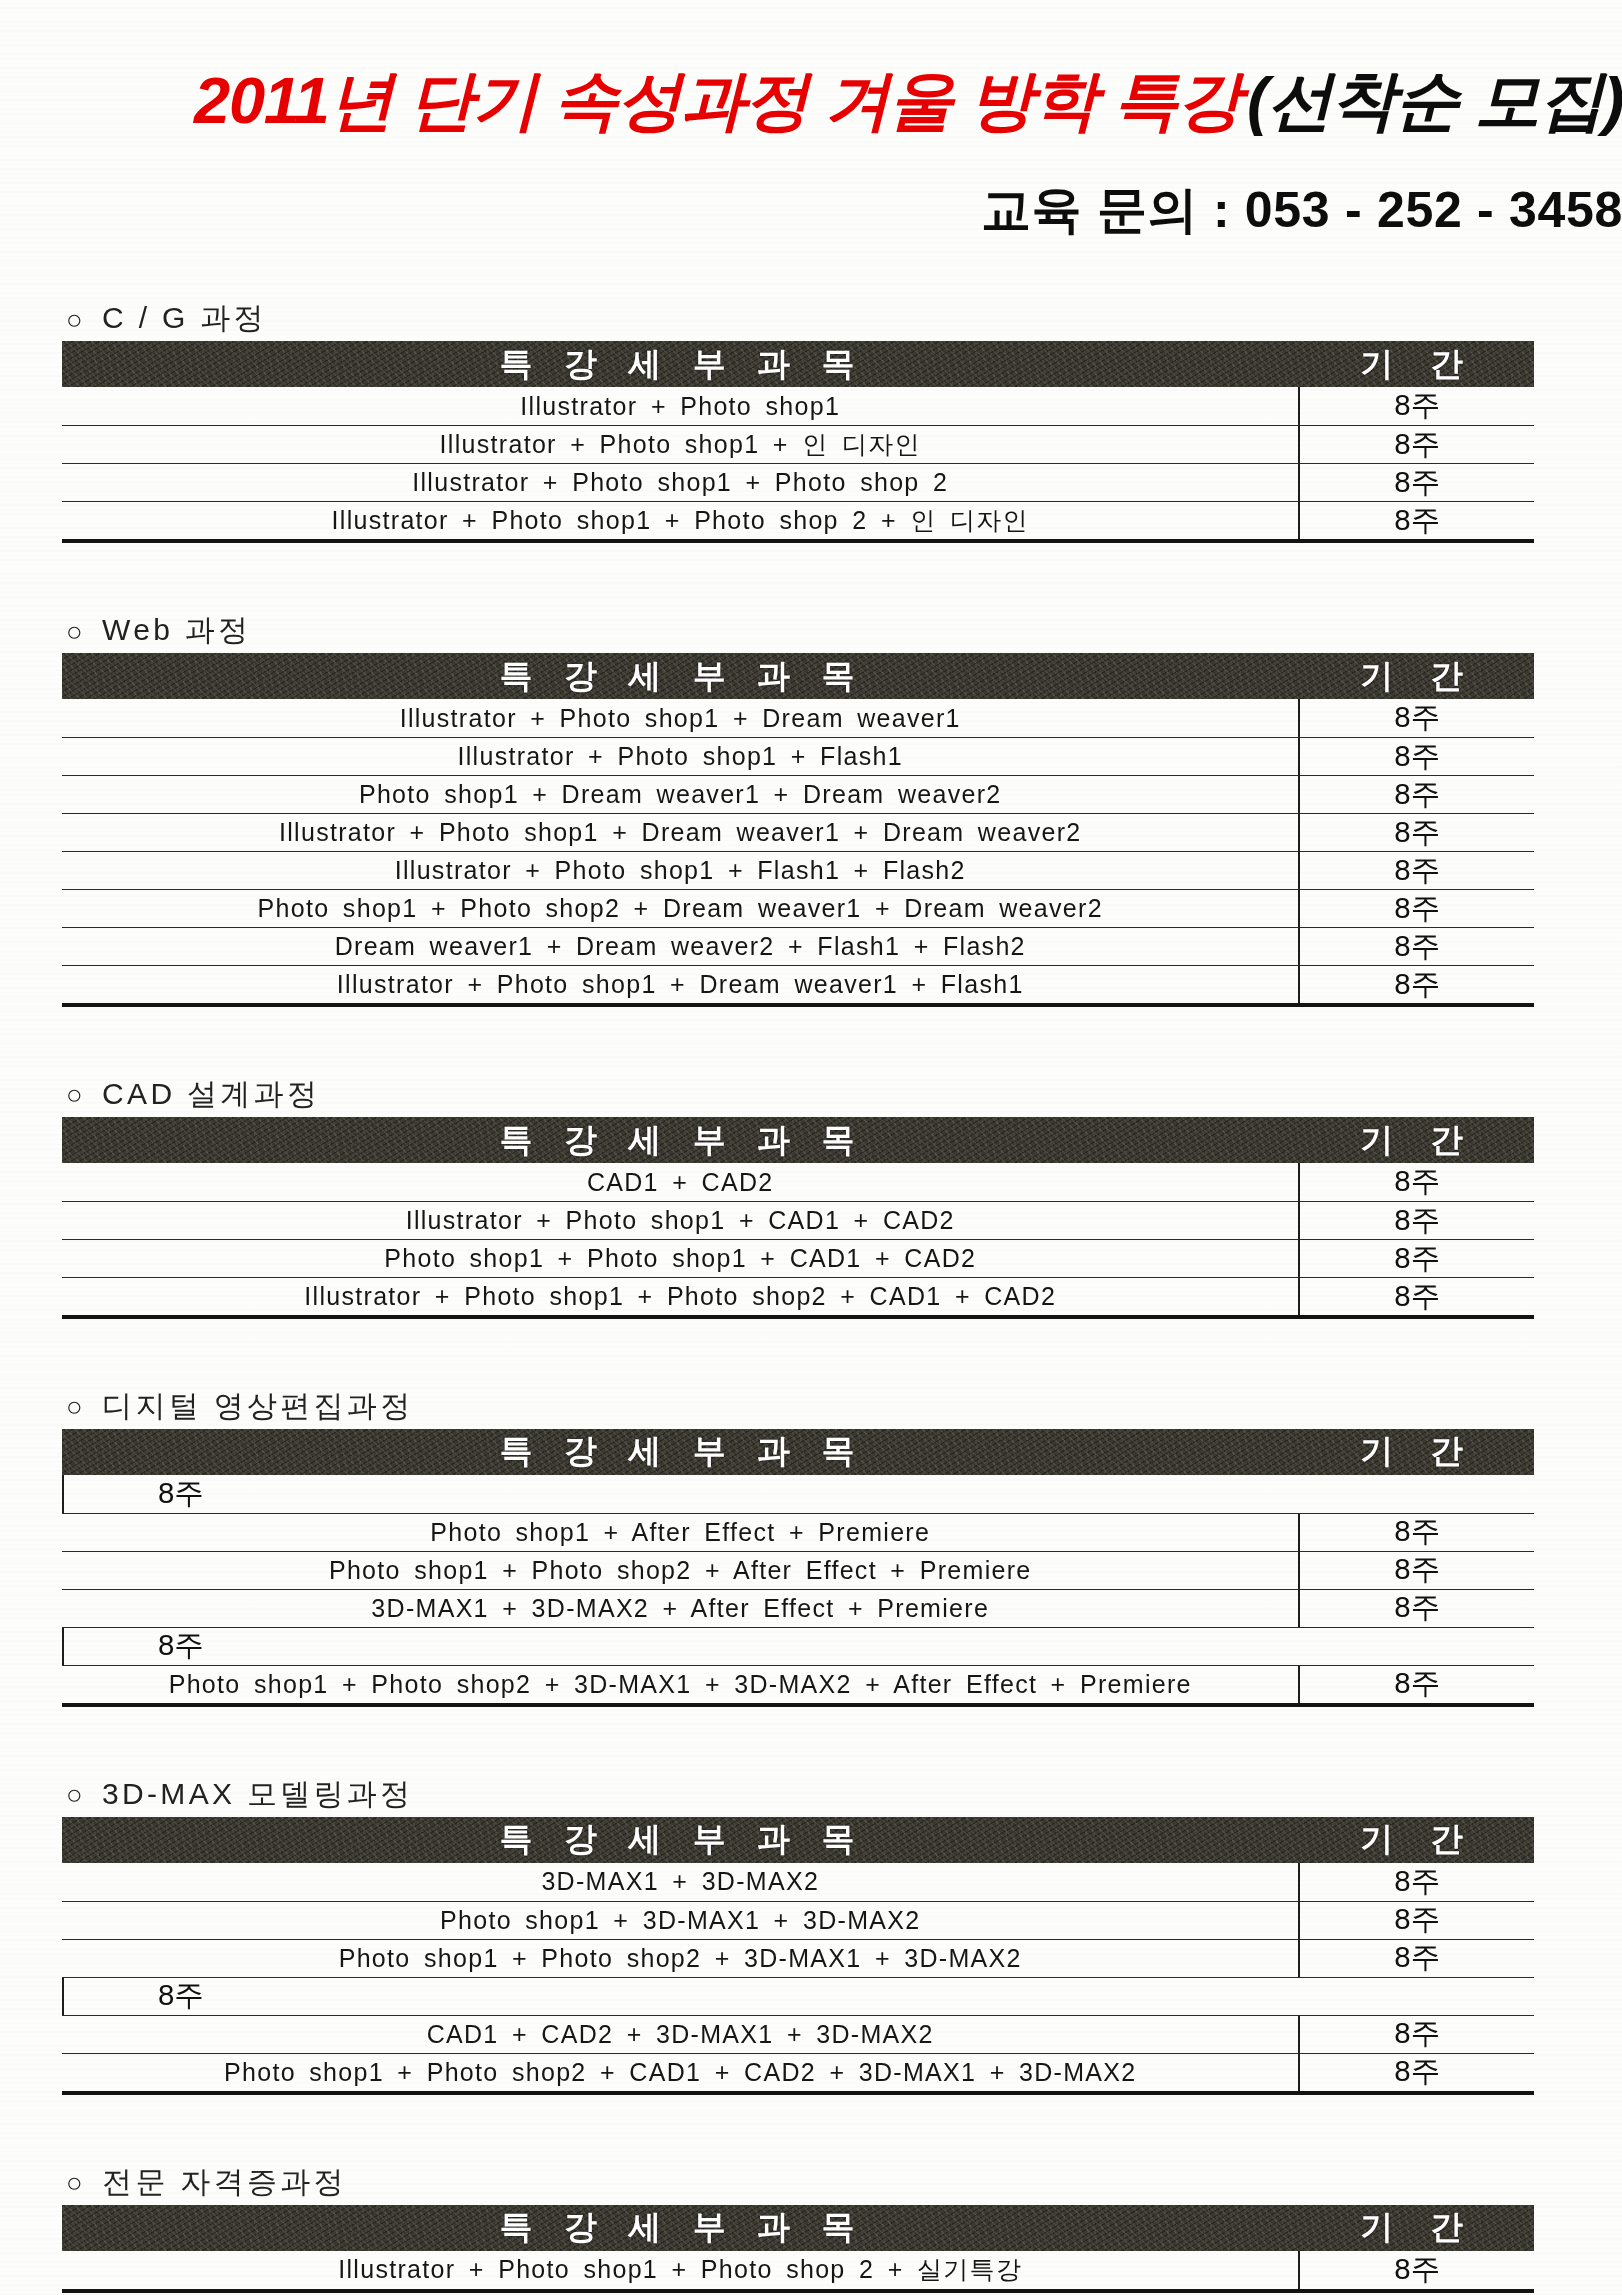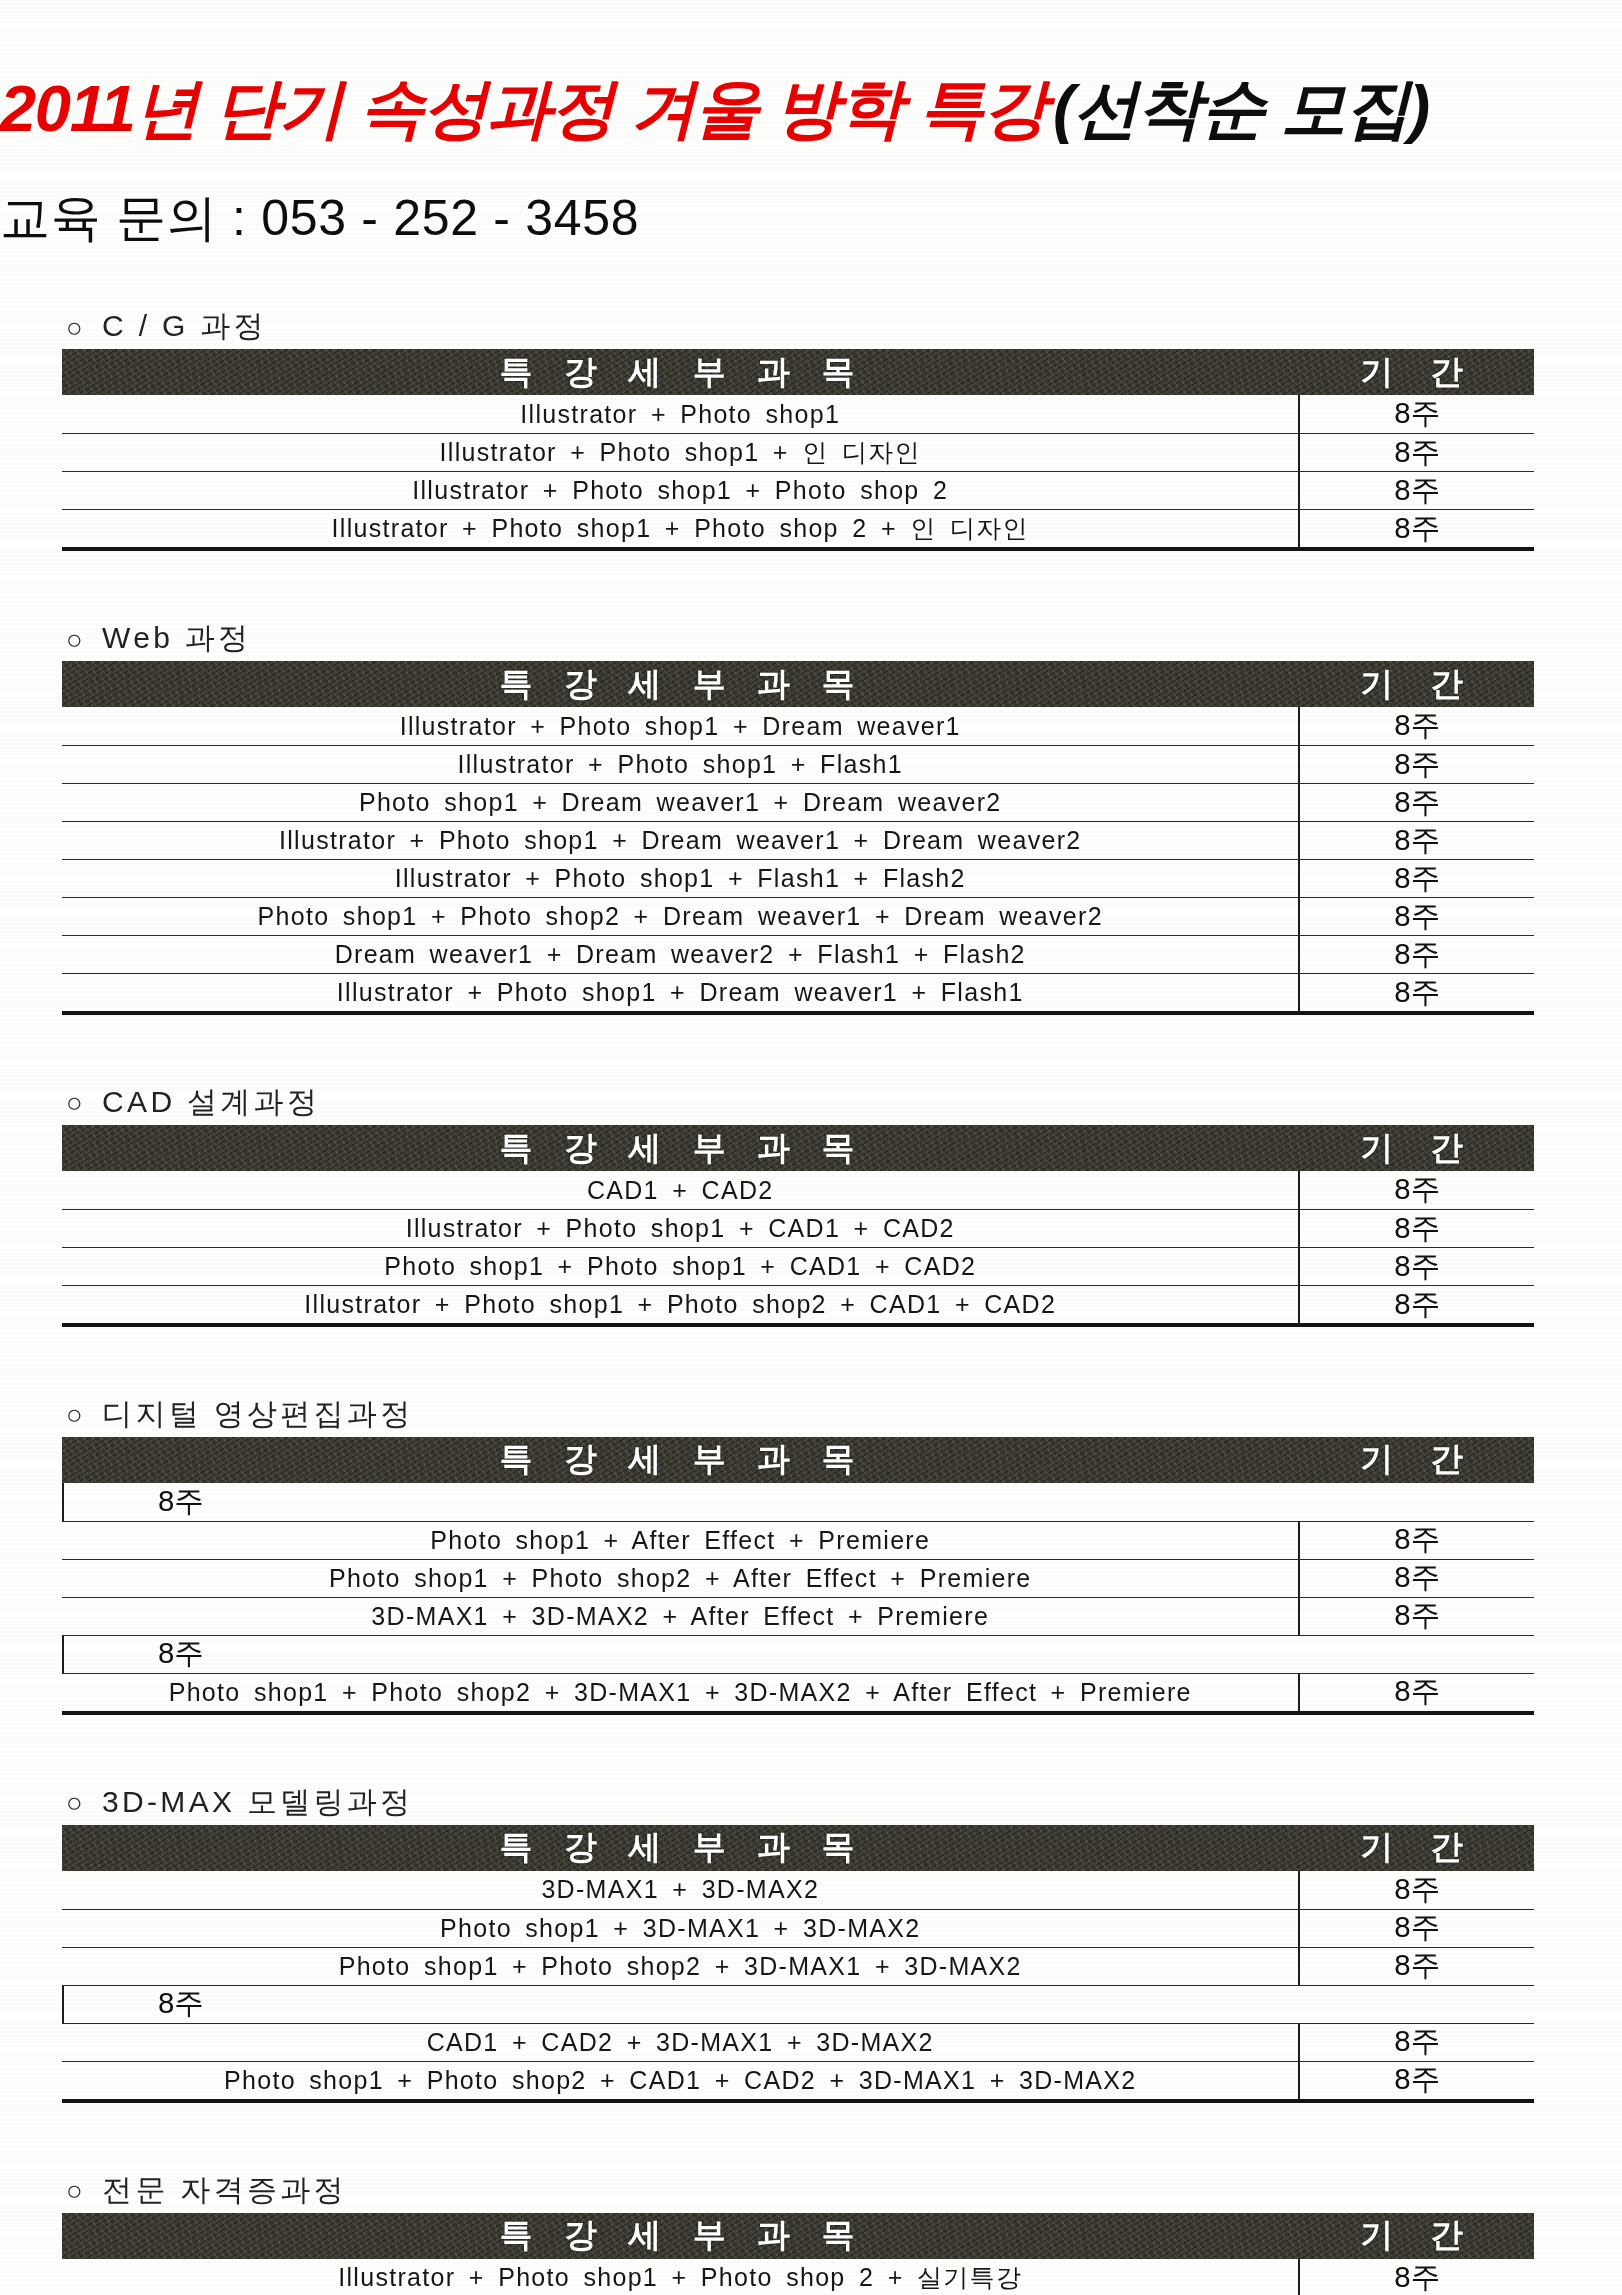--- a/index.html
+++ b/index.html
@@ -15,29 +15,29 @@
     width:1623px; height:2295px; overflow:hidden;
     background:var(--paper);
     font-family:"Liberation Sans", sans-serif;
     color:var(--ink);
   }
   .page{
     width:1623px; height:2295px; position:relative;
     background-image:repeating-linear-gradient(0deg, rgba(0,0,0,0.012) 0 1.3px, rgba(0,0,0,0) 1.3px 4.6px);
   }
   
-  .doc-header{ padding-top:32px; text-align:left; white-space:nowrap; }
+  .doc-header{ padding-top:24px; text-align:right; white-space:nowrap; }
   .title{
     font-size:65px; line-height:1.02; font-weight:bold; font-style:italic;
     letter-spacing:-1.3px;
   }
   .title .red{ color:var(--title-red); }
   .title .black{ color:#0d0d0d; margin-left:6.5px; }
   .contact{
-    margin-top:15.7px; font-size:50px; font-weight:normal; color:#0d0d0d;
+    margin-top:15.7px; font-size:50px; font-weight:bold; color:#0d0d0d;
     letter-spacing:0.7px; font-style:normal;
   }
   
   .sections{ margin:59px 0 0 62px; width:1472px; }
   .course-section + .course-section{ margin-top:72px; }
   .sec-label{
     display:flex; align-items:center; gap:19.6px;
     margin:0 0 7.9px 3.9px;
     font-size:30px; letter-spacing:3.3px; color:#222222; line-height:1;
   }

